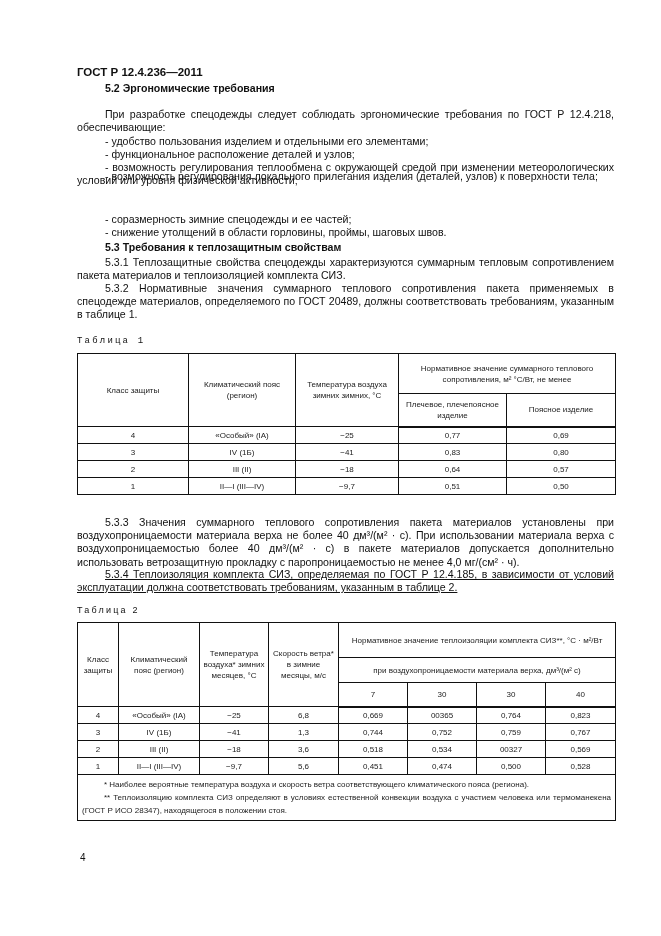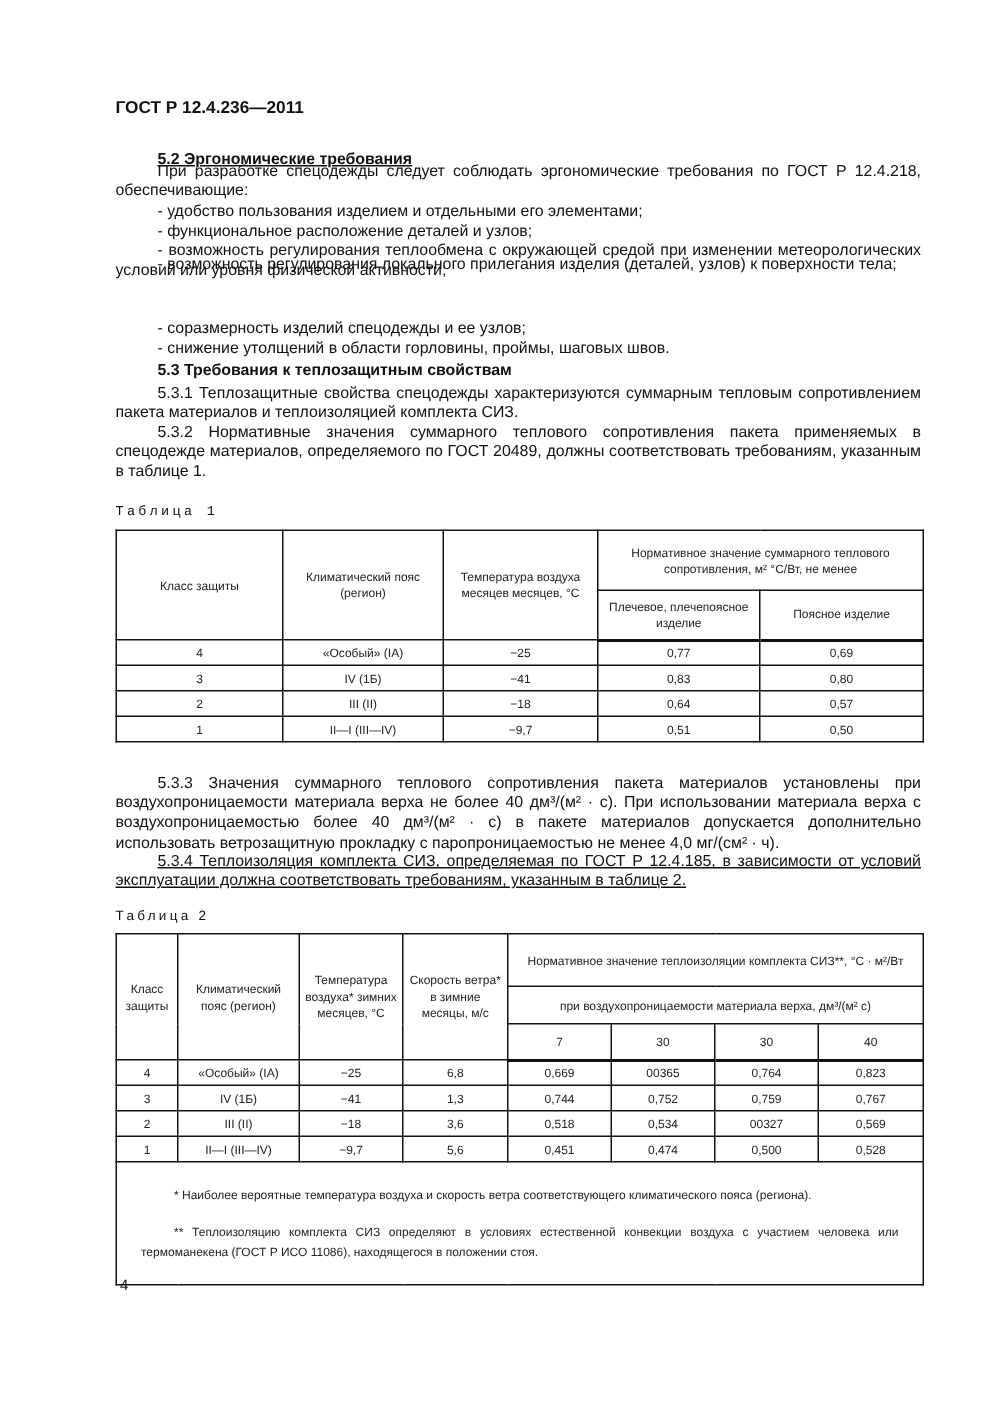--- a/index.html
+++ b/index.html
@@ -9,56 +9,56 @@
   .hdr { left: 77px; top: 66px; font-weight: bold; font-size: 11.5px; }
   .txt { left: 77px; width: 537px; font-size: 10.6px; line-height: 13.2px; text-align: justify; }
   .ind { text-indent: 28px; }
   .sec { font-weight: bold; }
   .cap { left: 77px; font-size: 9px; letter-spacing: 2.2px; }
   table { border-collapse: collapse; position: absolute; font-size: 8px; color: #222; table-layout: fixed; }
   td { border: 1px solid #111; text-align: center; vertical-align: middle; padding: 1px 3px; line-height: 11px; }
   tr.last-head td { border-bottom: 2px solid #111; }
   .t2 td { font-size: 8px; }
   .foot { text-align: justify; padding: 3px 4px; line-height: 13px; font-size: 8.4px; }
-  .foot p { margin: 12px; text-indent: 22px; }
+  .foot p { margin: 0; text-indent: 22px; }
   .pgnum { left: 80px; top: 852px; font-size: 10px; }
 </style>
 </head>
 <body>
 
 <div class="abs hdr">ГОСТ Р 12.4.236—2011</div>
 
-<div class="abs txt ind sec" style="top:100px;text-decoration:underline;">5.2 Эргономические требования</div>
+<div class="abs txt ind sec" style="top:82px;">5.2 Эргономические требования</div>
 <div class="abs txt ind" style="top:108px;">При разработке спецодежды следует соблюдать эргономические требования по ГОСТ Р 12.4.218, обеспечивающие:</div>
 <div class="abs txt ind" style="top:135px;">- удобство пользования изделием и отдельными его элементами;</div>
 <div class="abs txt ind" style="top:148px;">- функциональное расположение деталей и узлов;</div>
 <div class="abs txt ind" style="top:161px;">- возможность регулирования теплообмена с окружающей средой при изменении метеорологических условий или уровня физической активности;</div>
 <div class="abs txt ind" style="top:170px;">- возможность регулирования локального прилегания изделия (деталей, узлов) к поверхности тела;</div>
-<div class="abs txt ind" style="top:213px;">- соразмерность изделий спецодежды и ее узлов;</div>
+<div class="abs txt ind" style="top:213px;">- соразмерность зимние спецодежды и ее частей;</div>
 <div class="abs txt ind" style="top:226px;">- снижение утолщений в области горловины, проймы, шаговых швов.</div>
 
 <div class="abs txt ind sec" style="top:241px;">5.3 Требования к теплозащитным свойствам</div>
 <div class="abs txt ind" style="top:256px;">5.3.1 Теплозащитные свойства спецодежды характеризуются суммарным тепловым сопротивлением пакета материалов и теплоизоляцией комплекта СИЗ.</div>
 <div class="abs txt ind" style="top:282px;">5.3.2 Нормативные значения суммарного теплового сопротивления пакета применяемых в спецодежде материалов, определяемого по ГОСТ 20489, должны соответствовать требованиям, указанным в таблице 1.</div>
 
 <div class="abs cap" style="top:336px;font-family:Liberation Mono, monospace;">Таблица 1</div>
 
 <table style="left:77px; top:353px; width:538px;">
   <colgroup>
     <col style="width:111px">
       <col style="width:107px">
       <col style="width:103px">
       <col style="width:108px">
       <col style="width:109px">
   </colgroup>
   <tbody>
       <tr style="height:40px;">
     <td rowspan="2">Класс защиты</td>
     <td rowspan="2">Климатический пояс (регион)</td>
-    <td rowspan="2">Температура воздуха месяцев месяцев, °С</td>
+    <td rowspan="2">Температура воздуха зимних зимних, °С</td>
     <td colspan="2">Нормативное значение суммарного теплового сопротивления, м²  °С/Вт, не менее</td>
   </tr>
   <tr class="last-head" style="height:33px;">
     <td>Плечевое, плечепоясное изделие</td>
     <td>Поясное изделие</td>
   </tr>
   <tr style="height:17px;">
     <td>4</td>
     <td>«Особый» (IA)</td>
     <td>−25</td>
@@ -158,19 +158,19 @@
     <td>−9,7</td>
     <td>5,6</td>
     <td>0,451</td>
     <td>0,474</td>
     <td>0,500</td>
     <td>0,528</td>
   </tr>
   <tr>
     <td colspan="8" class="foot">
       <p>* Наиболее вероятные температура воздуха и скорость ветра соответствующего климатического пояса (региона).</p>
-      <p>** Теплоизоляцию комплекта СИЗ определяют в условиях естественной конвекции воздуха с участием человека или термоманекена (ГОСТ Р ИСО 11086), находящегося в положении стоя.</p>
+      <p>** Теплоизоляцию комплекта СИЗ определяют в условиях естественной конвекции воздуха с участием человека или термоманекена (ГОСТ Р ИСО 28347), находящегося в положении стоя.</p>
     </td>
   </tr>
 </tbody>
   </table>
 
 <div class="abs pgnum">4</div>
 
 </body></html>

